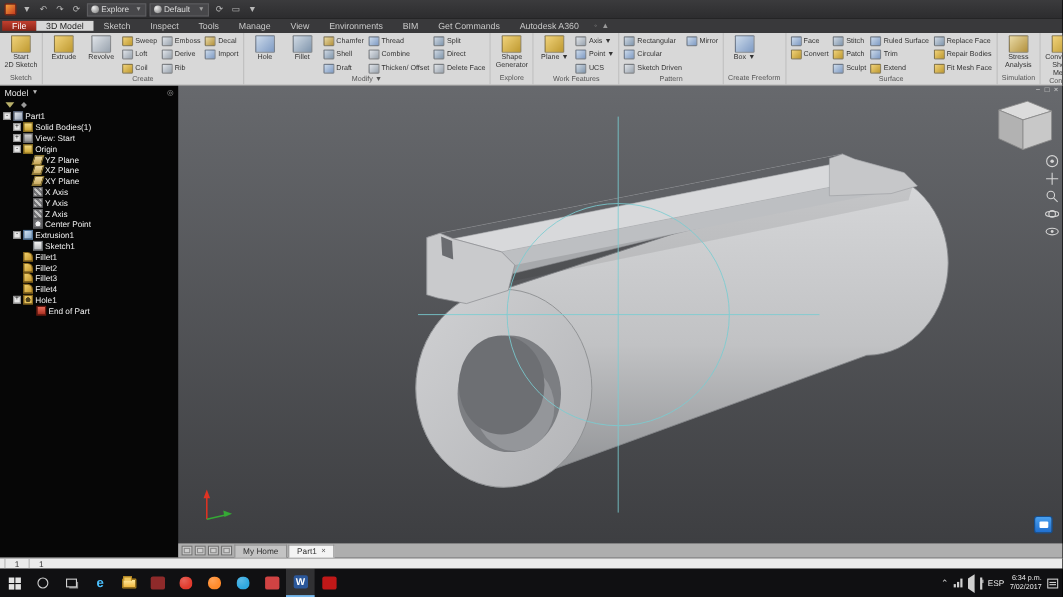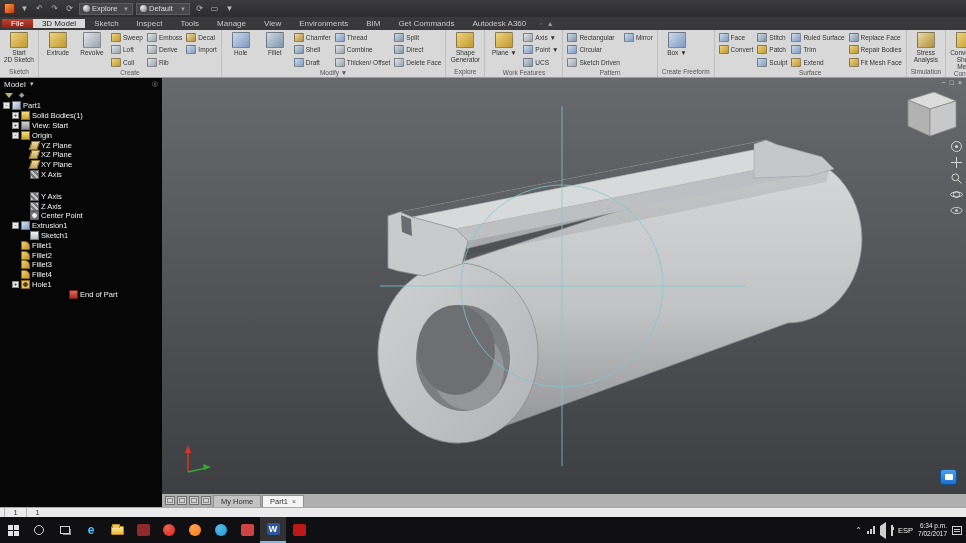--- a/index.html
+++ b/index.html
@@ -478,21 +478,21 @@
           <div class="trow" style="padding-left: 21px;">
             <span class="exp hid"></span>
             <span class="ti ti-plane"></span>
             <span class="tlbl">XY Plane</span>
           </div>
           <div class="trow" style="padding-left: 21px;">
             <span class="exp hid"></span>
             <span class="ti ti-axis"></span>
             <span class="tlbl">X Axis</span>
           </div>
-          <div class="trow" style="padding-left: 21px; margin-top: 12px;">
+          <div class="trow" style="padding-left: 21px;">
             <span class="exp hid"></span>
             <span class="ti ti-axis"></span>
             <span class="tlbl">Y Axis</span>
           </div>
           <div class="trow" style="padding-left: 21px;">
             <span class="exp hid"></span>
             <span class="ti ti-axis"></span>
             <span class="tlbl">Z Axis</span>
           </div>
           <div class="trow" style="padding-left: 21px;">
@@ -528,21 +528,21 @@
           <div class="trow" style="padding-left: 12px;">
             <span class="exp hid"></span>
             <span class="ti ti-fillet"></span>
             <span class="tlbl">Fillet4</span>
           </div>
           <div class="trow" style="padding-left: 12px;">
             <span class="exp">+</span>
             <span class="ti ti-hole"></span>
             <span class="tlbl">Hole1</span>
           </div>
-          <div class="trow" style="padding-left: 24px; margin-left: 36px;">
+          <div class="trow" style="padding-left: 24px;">
             <span class="exp hid"></span>
             <span class="ti ti-eop"></span>
             <span class="tlbl">End of Part</span>
           </div>
         </div>
     </div>
 
     <div class="viewport">
       <svg class="scene" viewBox="0 0 804 416" preserveAspectRatio="none">
         <defs>

